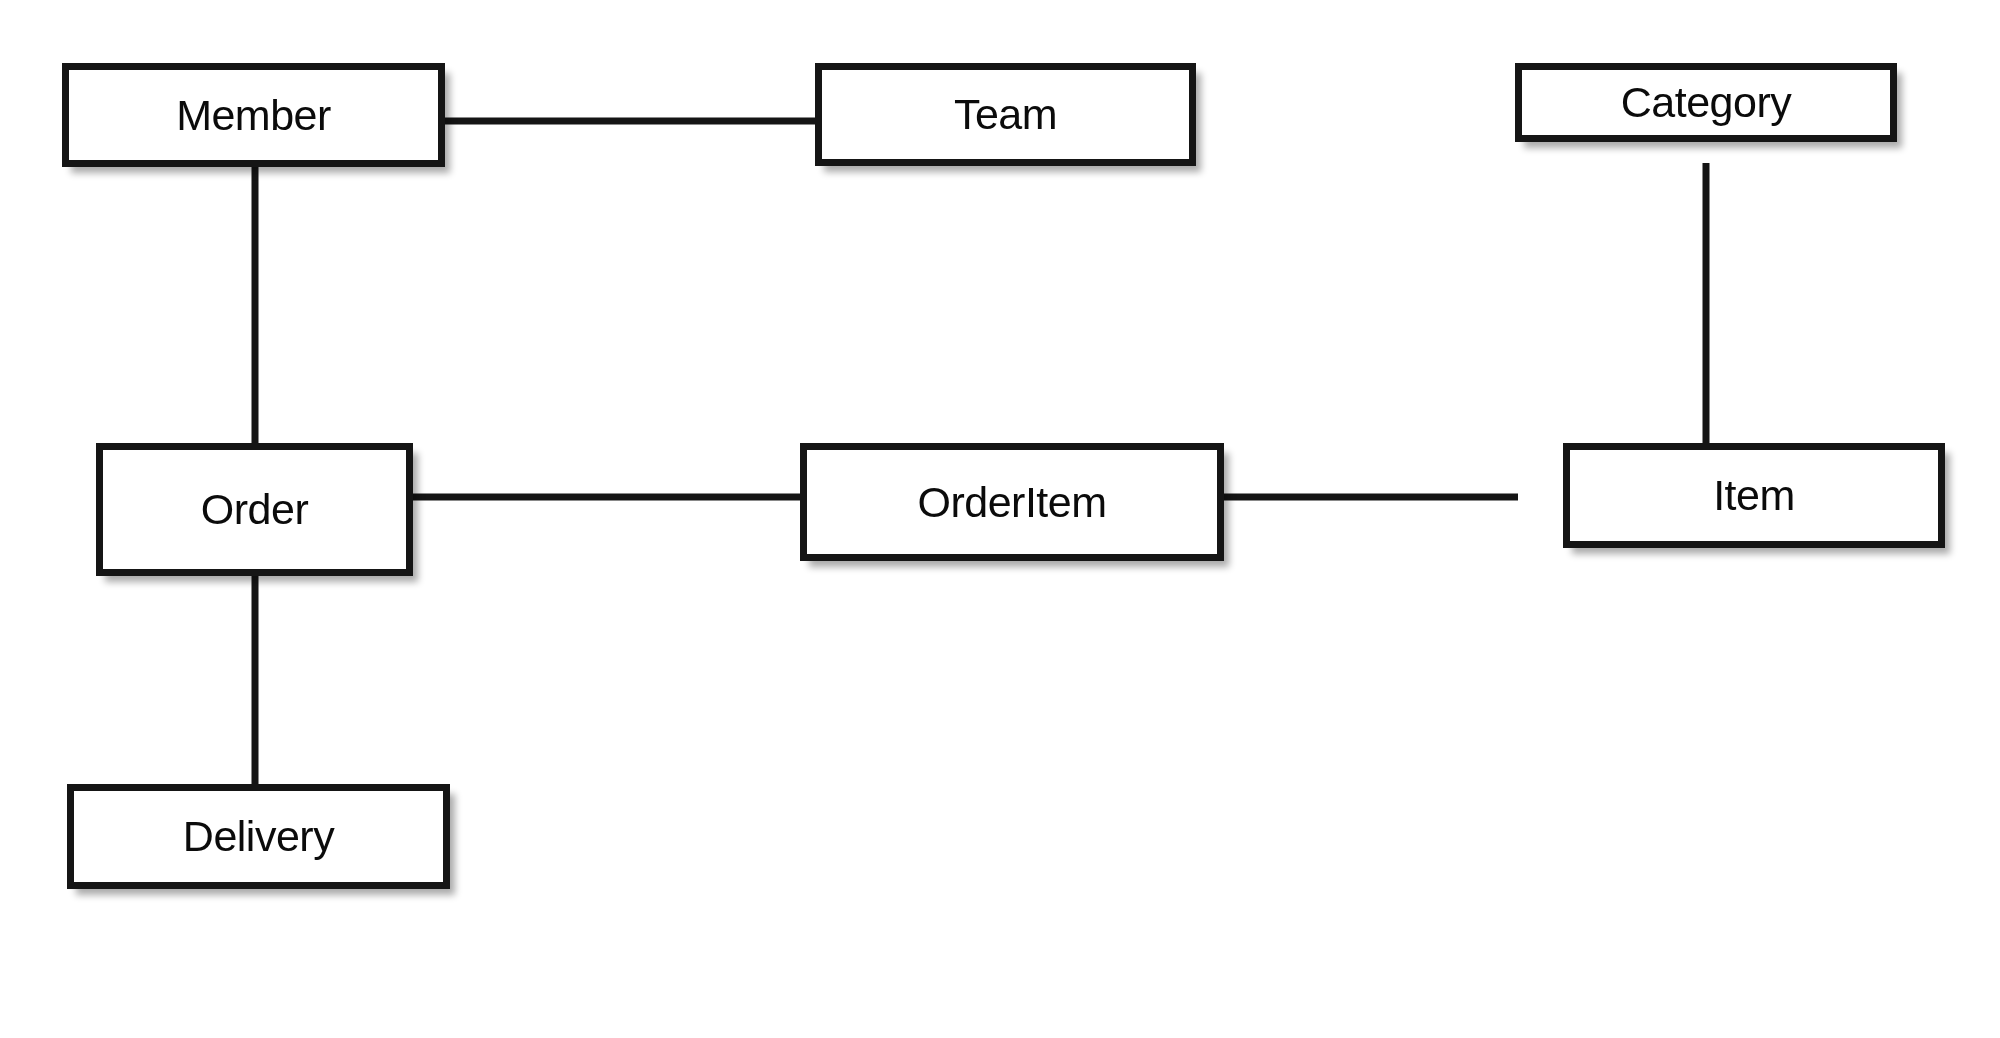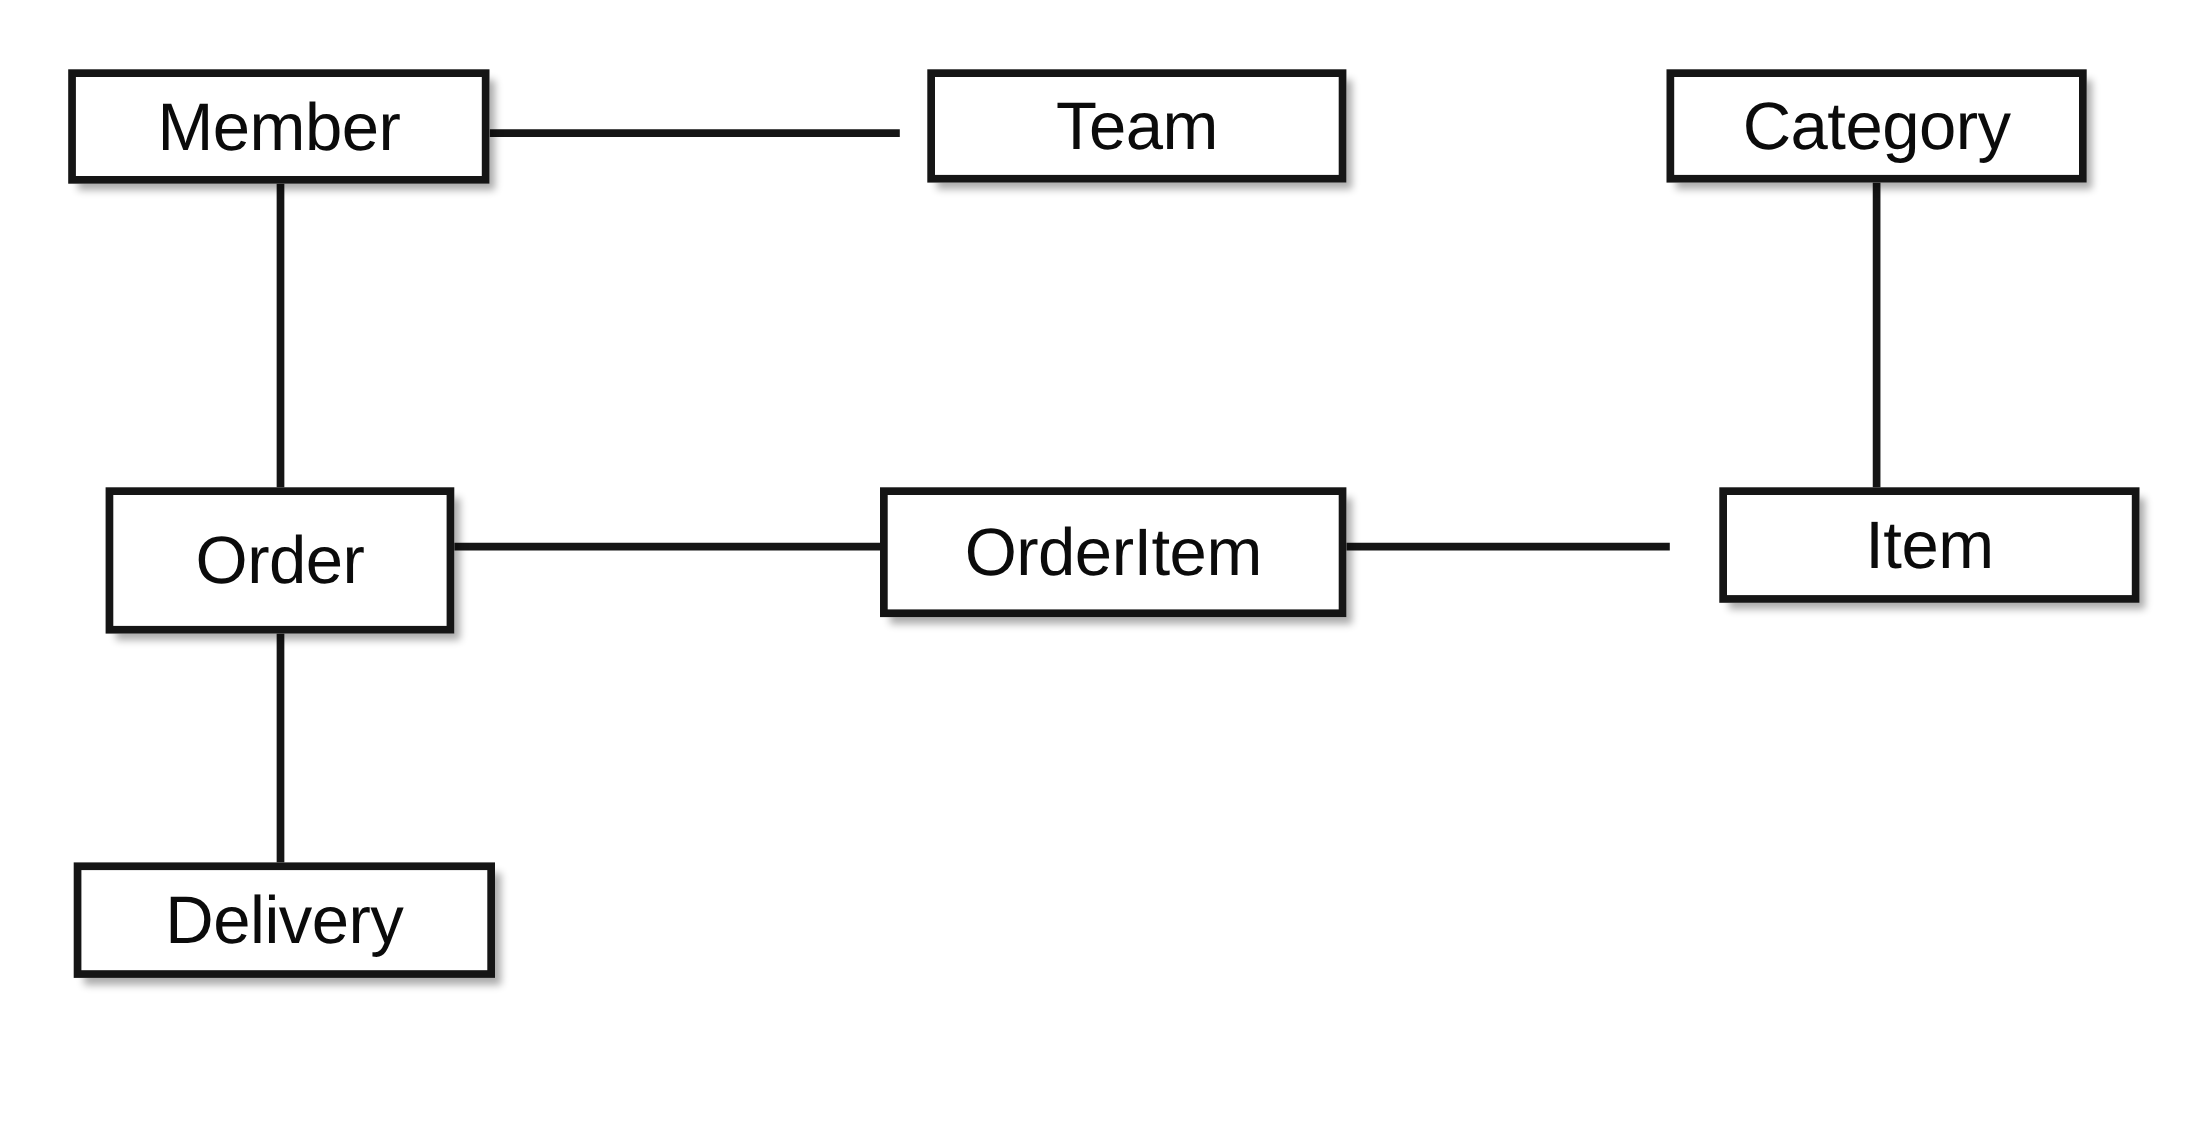--- a/index.html
+++ b/index.html
@@ -32,21 +32,21 @@
     background: #ffffff;
     border: 7px solid #151515;
     display: flex;
     align-items: center;
     justify-content: center;
     box-shadow: 7px 8px 7px -2px rgba(0,0,0,0.33);
     z-index: 2;
   }
   .node-label {
     font-family: "Liberation Sans", sans-serif;
-    font-size: 61px;
+    font-size: 43px;
     font-weight: 400;
     color: #0b0b0b;
     line-height: 1;
     letter-spacing: -0.5px;
     white-space: nowrap;
     user-select: none;
   }
 </style>
 </head>
 <body>
@@ -61,25 +61,25 @@
         <line x1="1221" y1="497" x2="1518" y2="497" stroke="#151515" stroke-width="7" stroke-linecap="butt"></line>
         <line x1="1706" y1="163" x2="1706" y2="446" stroke="#151515" stroke-width="7" stroke-linecap="butt"></line>
         <line x1="255" y1="545" x2="255" y2="821" stroke="#151515" stroke-width="7" stroke-linecap="butt"></line>
       </g>
   </svg>
 
   <div class="node" id="node-member" style="left:62px; top:63px; width:383px; height:104px;">
     <span class="node-label">Member</span>
   </div>
 
-  <div class="node" id="node-team" style="left:815px; top:63px; width:381px; height:103px;margin-left:28px;">
+  <div class="node" id="node-team" style="left:815px; top:63px; width:381px; height:103px;">
     <span class="node-label">Team</span>
   </div>
 
-  <div class="node" id="node-category" style="left:1515px; top:63px; width:382px; height:103px;text-align:center;">
+  <div class="node" id="node-category" style="left:1515px; top:63px; width:382px; height:79px;text-align:center;">
     <span class="node-label">Category</span>
   </div>
 
   <div class="node" id="node-order" style="left:96px; top:443px; width:317px; height:133px;">
     <span class="node-label">Order</span>
   </div>
 
   <div class="node" id="node-orderitem" style="left:800px; top:443px; width:424px; height:118px;">
     <span class="node-label">OrderItem</span>
   </div>

